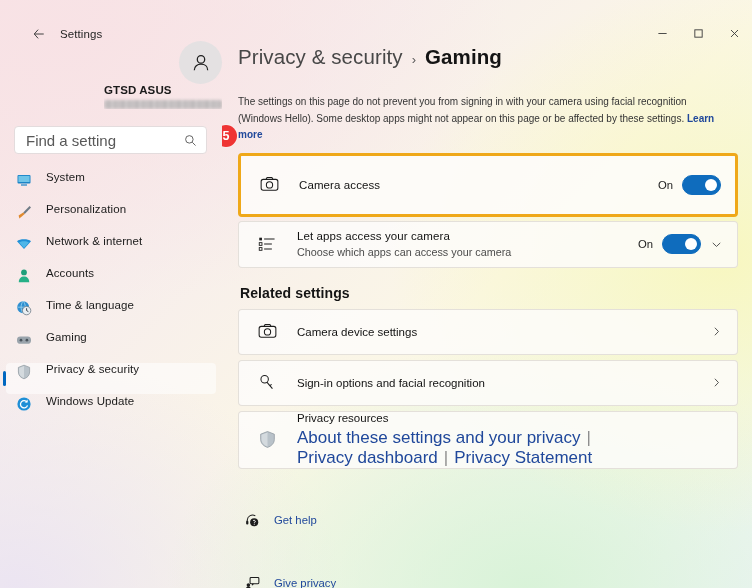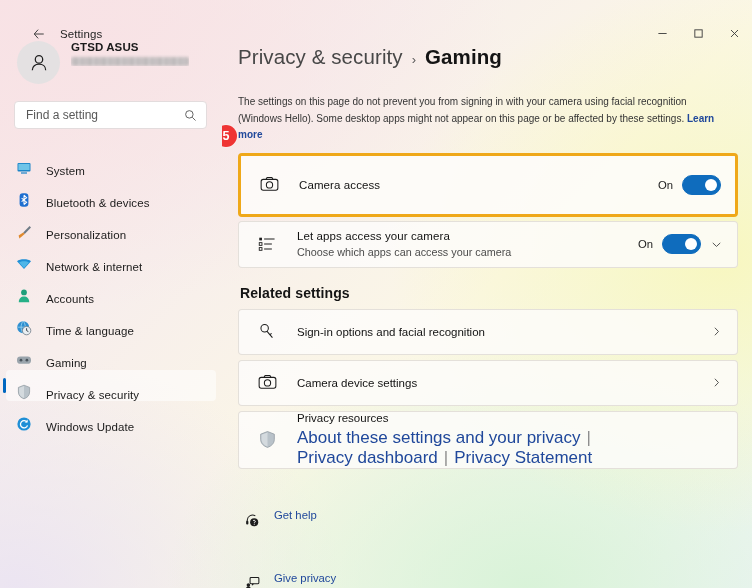--- a/index.html
+++ b/index.html
@@ -35,46 +35,46 @@
   .win-btn {
     width: 36px; height: 33px; display: flex; align-items: center;
     justify-content: center; color: #3c3c3c;
   }
 
   
   .sidebar {
     position: absolute; top: 33px; left: 0; width: 222px; bottom: 0;
     padding: 0;
   }
-  .profile { display: flex; align-items: flex-start; padding: 8px 0 0 17px; }
+  .profile { display: flex; align-items: flex-end; padding: 8px 0 0 17px; flex-direction: column; }
   .avatar {
     width: 43px; height: 43px; border-radius: 50%;
     background: #e4e1e2; display: flex; align-items: center; justify-content: center;
     flex: 0 0 43px;
   }
   .profile-text { margin-left: 11px; overflow: hidden; }
   .profile-name { font-size: 11.5px; font-weight: bold; color: #1a1a1a; letter-spacing: .1px; }
   .profile-mail {
     margin-top: 4px; height: 9px; width: 118px;
     background: repeating-linear-gradient(90deg,
       #b9b5b6 0px, #c9c5c6 3px, #aeabac 5px, #d2cfd0 8px, #b4b1b2 11px, #cfcccd 14px);
     filter: blur(1.6px); opacity: .92; border-radius: 2px;
   }
 
   .search-wrap { padding: 17px 15px 0 14px; }
   .search-box {
     height: 28px; background: #fff; border-radius: 4px;
     display: flex; align-items: center; padding: 0 9px 0 11px;
     border: 1px solid #e3dcdd;
   }
-  .search-placeholder { font-size: 12px; color: #585858; flex: 1; }
+  .search-placeholder { font-size: 15px; color: #585858; flex: 1; }
 
   .nav { margin-top: 17px; padding: 0 6px 0 6px; }
   .nav-item {
-    height: 31px; display: flex; align-items: flex-end;
+    height: 31px; display: flex; align-items: flex-start;
     padding-left: 9px; border-radius: 4px; position: relative; margin-bottom: 1px;
   }
   .nav-item.active { background: rgba(255,255,255,0.55); }
   .nav-item.active::before {
     content: ""; position: absolute; left: -3px; top: 8px;
     width: 3px; height: 15px; background: #0067c0; border-radius: 2px;
   }
   .nav-icon {
     width: 18px; height: 18px; display: flex; align-items: center;
     justify-content: center; flex: 0 0 18px;
@@ -147,21 +147,21 @@
     font-size: 14px; font-weight: bold; color: #141414;
     margin: 17px 0 8px 2px; letter-spacing: .1px;
   }
   .rel-card { margin-bottom: 5px; }
   .rel-title { font-size: 11.5px; color: #121212; }
   .rel-links { margin-top: 4px; font-size: 17px; display: flex; align-items: center; flex-wrap: wrap; }
   .rel-link { color: #20489b; text-decoration: none; }
   .rel-div { color: #8d8d8d; margin: 0 6px; }
 
   .footer-links { margin-top: 16px; padding-left: 4px; }
-  .foot-row { display: flex; height: 23px; margin-bottom: 2px; margin-top: 40px; }
+  .foot-row { display: flex; align-items: center; height: 23px; margin-bottom: 2px; margin-top: 40px; }
   .foot-icon { width: 20px; flex: 0 0 20px; display: flex; align-items: center; justify-content: center; color: #1d1d1d; }
   .foot-label { font-size: 11.3px; color: #20489b; margin-left: 12px; }
 </style>
 </head>
 <body>
 
 <div class="titlebar">
   <div class="back-btn">
     <svg width="14" height="14" viewBox="0 0 16 16">
       <path d="M7 3 L2.6 8 L7 13" fill="none" stroke="currentColor" stroke-width="1.1"></path>
@@ -219,29 +219,20 @@
       <span class="nav-icon">
         <svg width="16" height="16" viewBox="0 0 16 16">
           <rect x="1.5" y="3" width="13" height="8.6" rx="1" fill="#1b84c7"></rect>
           <rect x="2.4" y="3.9" width="11.2" height="6.1" fill="#6fc4e8"></rect>
           <rect x="5" y="12.4" width="6" height="1.2" fill="#1b84c7"></rect>
         </svg>
       </span>
       <span class="nav-label">System</span>
     </div>
 
-    <div class="nav-item">
-      <span class="nav-icon">
-        <svg width="16" height="16" viewBox="0 0 16 16">
-          <rect x="3.6" y="1.2" width="8.8" height="13.6" rx="3.2" fill="#1f6fd0"></rect>
-          <path d="M8 3.2 V12.6 M8 3.2 L10.6 5.6 L5.6 9.6 M8 12.6 L10.6 10.2 L5.6 6.2" fill="none" stroke="#fff" stroke-width="1.05"></path>
-        </svg>
-      </span>
-      <span class="nav-label">Bluetooth &amp; devices</span>
-    </div>
 
     <div class="nav-item">
       <span class="nav-icon">
         <svg width="16" height="16" viewBox="0 0 16 16">
           <path d="M13.6 2 L7.2 8.6 L8.7 10.1 L15 3.6 Z" fill="#6f7b86"></path>
           <path d="M7.2 8.6 L8.7 10.1 L4.6 13.6 L3 13 L2.6 11.6 Z" fill="#e08a2e"></path>
           <path d="M2.6 11.6 L3 13 L4.6 13.6 L3.4 14.6 Z" fill="#d97b1e"></path>
         </svg>
       </span>
       <span class="nav-label">Personalization</span>
@@ -378,45 +369,45 @@
         </span>
       </div>
     </div>
   </div>
 
   <div class="section-head">Related settings</div>
 
   <div class="card row-rel rel-card">
     <span class="card-icon">
       <svg width="19" height="19" viewBox="0 0 20 20">
+        <rect x="1.2" y="4.6" width="17.6" height="11.4" rx="2.2" fill="none" stroke="currentColor" stroke-width="1.1"></rect>
+        <path d="M6.4 4.6 L7.5 2.6 H12.5 L13.6 4.6" fill="none" stroke="currentColor" stroke-width="1.1"></path>
+        <circle cx="10" cy="10.4" r="3.3" fill="none" stroke="currentColor" stroke-width="1.1"></circle>
+      </svg>
+    </span>
+    <div class="card-body">
+      <div class="rel-title">Camera device settings</div>
+    </div>
+    <span class="chev">
+      <svg width="13" height="13" viewBox="0 0 16 16">
+        <path d="M6 3.4 L10.4 8 L6 12.6" fill="none" stroke="currentColor" stroke-width="1.05"></path>
+      </svg>
+    </span>
+  </div>
+
+  <div class="card row-rel rel-card">
+    <span class="card-icon">
+      <svg width="19" height="19" viewBox="0 0 20 20">
         <circle cx="7" cy="6.6" r="3.9" fill="none" stroke="currentColor" stroke-width="1.1"></circle>
         <path d="M9.3 9.6 L15.2 16.4" fill="none" stroke="currentColor" stroke-width="1.1"></path>
         <path d="M12.6 13.4 L14.3 11.9" fill="none" stroke="currentColor" stroke-width="1.1"></path>
       </svg>
     </span>
     <div class="card-body">
       <div class="rel-title">Sign-in options and facial recognition</div>
-    </div>
-    <span class="chev">
-      <svg width="13" height="13" viewBox="0 0 16 16">
-        <path d="M6 3.4 L10.4 8 L6 12.6" fill="none" stroke="currentColor" stroke-width="1.05"></path>
-      </svg>
-    </span>
-  </div>
-
-  <div class="card row-rel rel-card">
-    <span class="card-icon">
-      <svg width="19" height="19" viewBox="0 0 20 20">
-        <rect x="1.2" y="4.6" width="17.6" height="11.4" rx="2.2" fill="none" stroke="currentColor" stroke-width="1.1"></rect>
-        <path d="M6.4 4.6 L7.5 2.6 H12.5 L13.6 4.6" fill="none" stroke="currentColor" stroke-width="1.1"></path>
-        <circle cx="10" cy="10.4" r="3.3" fill="none" stroke="currentColor" stroke-width="1.1"></circle>
-      </svg>
-    </span>
-    <div class="card-body">
-      <div class="rel-title">Camera device settings</div>
     </div>
     <span class="chev">
       <svg width="13" height="13" viewBox="0 0 16 16">
         <path d="M6 3.4 L10.4 8 L6 12.6" fill="none" stroke="currentColor" stroke-width="1.05"></path>
       </svg>
     </span>
   </div>
 
   <div class="card rel-card" style="min-height:52px;">
     <span class="card-icon">

